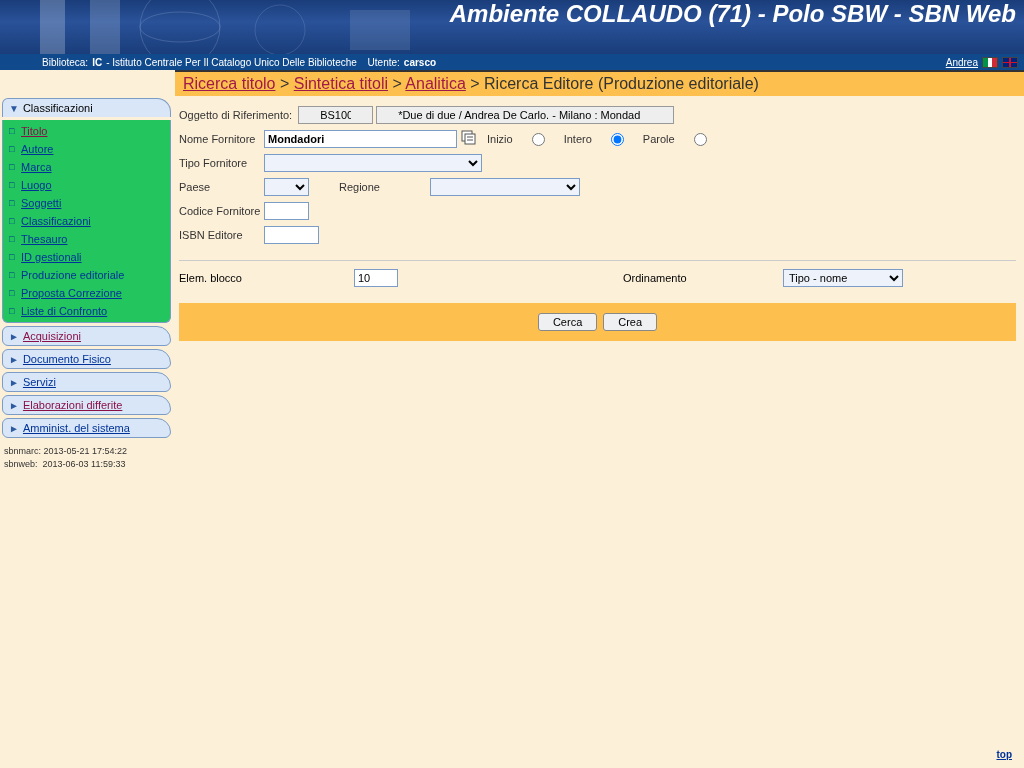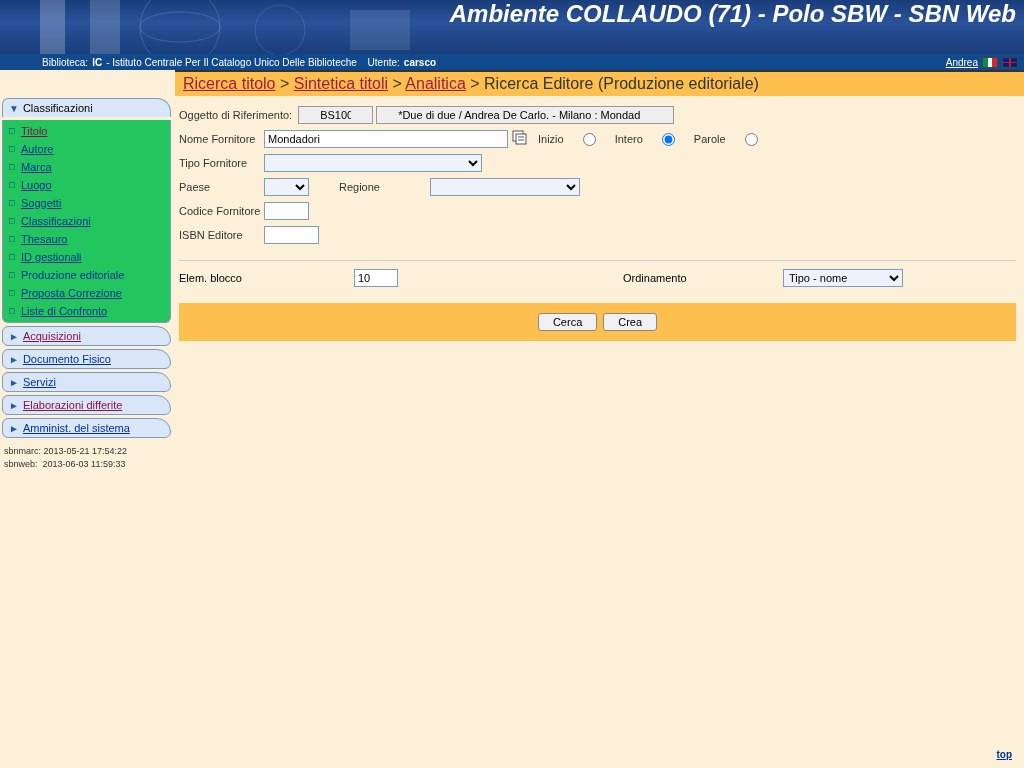--- a/index.html
+++ b/index.html
@@ -122,21 +122,21 @@
 
   <div class="main">
     <div class="form-area">
       <div class="form-row">
         <span style="margin-right:6px;">Oggetto di Riferimento:</span>
         <input class="ro-input" readonly="" style="width: 75px;" value="BS10000014">
         <input class="ro-input" readonly="" style="width: 298px; margin-left: 3px;" value="*Due di due / Andrea De Carlo. - Milano : Mondad">
       </div>
       <div class="form-row">
         <label style="width:85px;line-height:1.1;">Nome Fornitore</label>
-        <input class="txt-input" style="width: 244px;" value="Mondadori">
+        <input class="txt-input" style="width: 193px; font-weight: bold;" value="Mondadori">
         <span style="margin-left:4px;cursor:pointer;">
           <svg width="16" height="16" viewBox="0 0 16 16">
               <rect x="1" y="1" width="10" height="10" fill="#fff" stroke="#555"></rect>
               <rect x="4" y="4" width="10" height="10" fill="#fff" stroke="#555"></rect>
               <line x1="6" y1="7" x2="12" y2="7" stroke="#555"></line>
               <line x1="6" y1="10" x2="12" y2="10" stroke="#555"></line>
             </svg>
         </span>
         <div class="radio-group">
           <span>Inizio</span>

